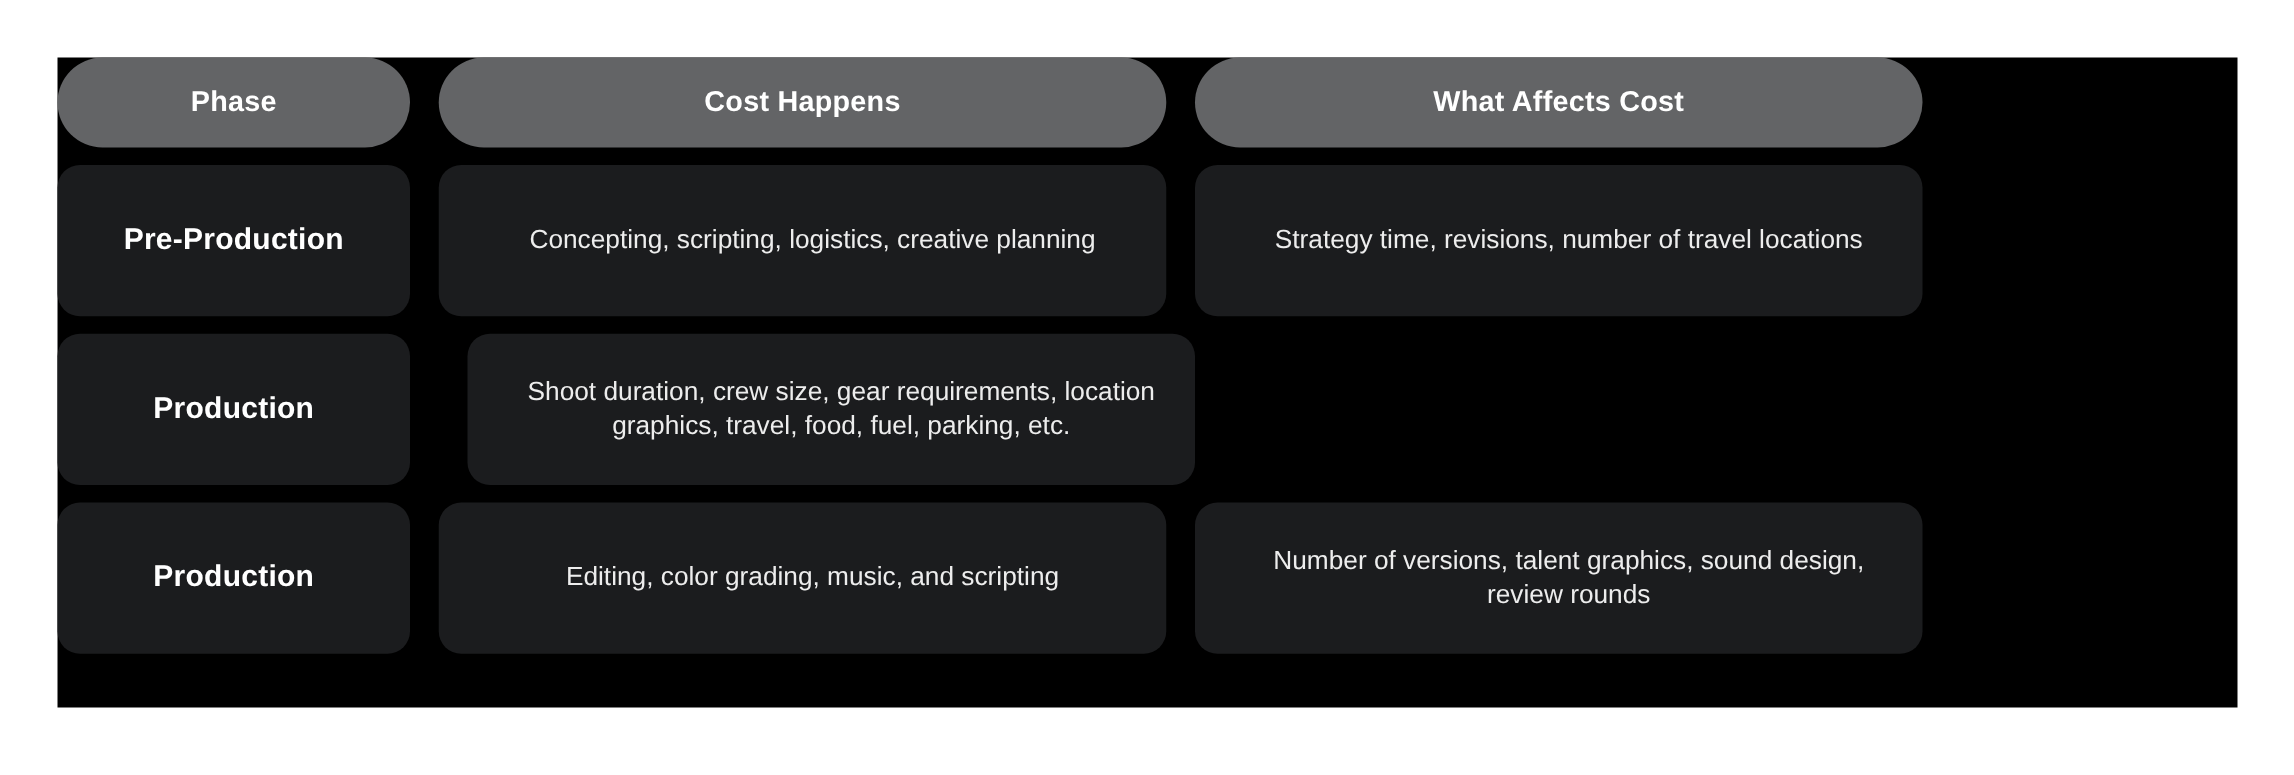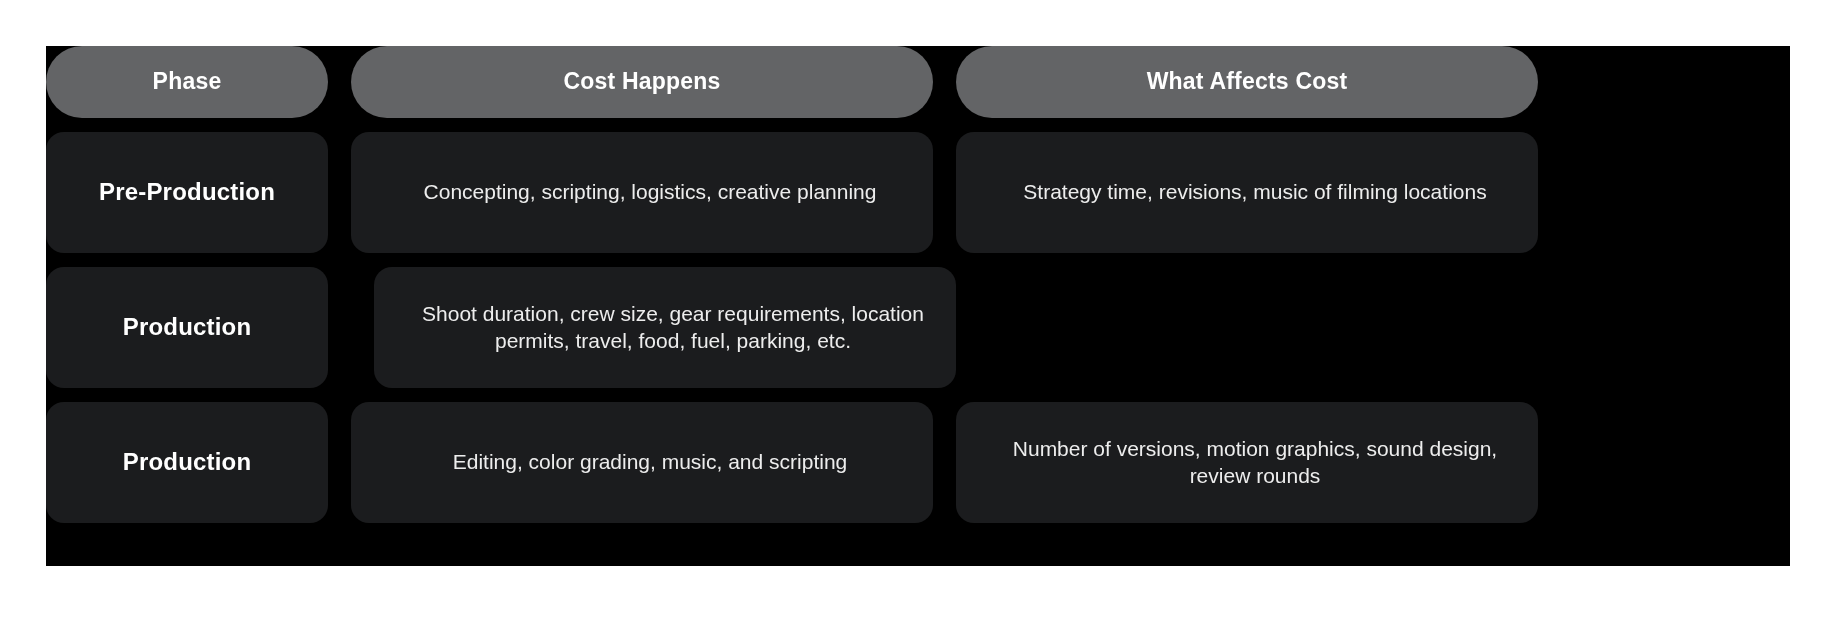--- a/index.html
+++ b/index.html
@@ -130,43 +130,43 @@
     <div class="row data-row">
       <div class="cell phase-cell col-phase">
         <span class="cell-text">Pre-Production</span>
       </div>
       <div class="gap-h"></div>
       <div class="cell body-cell col-happens">
         <span class="cell-text">Concepting, scripting, logistics, creative planning</span>
       </div>
       <div class="gap-h"></div>
       <div class="cell body-cell col-cost">
-        <span class="cell-text">Strategy time, revisions, music of filming locations</span>
+        <span class="cell-text">Strategy time, revisions, number of travel locations</span>
       </div>
     </div>
 
     <div class="row data-row">
       <div class="cell phase-cell col-phase">
         <span class="cell-text">Production</span>
       </div>
       <div class="gap-h"></div>
       <div class="gap-h"></div>
       <div class="cell body-cell col-cost">
-        <span class="cell-text">Shoot duration, crew size, gear requirements, location permits, travel, food, fuel, parking, etc.</span>
+        <span class="cell-text">Shoot duration, crew size, gear requirements, location graphics, travel, food, fuel, parking, etc.</span>
       </div>
     </div>
 
     <div class="row data-row">
       <div class="cell phase-cell col-phase">
         <span class="cell-text">Production</span>
       </div>
       <div class="gap-h"></div>
       <div class="cell body-cell col-happens">
         <span class="cell-text">Editing, color grading, music, and scripting</span>
       </div>
       <div class="gap-h"></div>
       <div class="cell body-cell col-cost">
-        <span class="cell-text">Number of versions, motion graphics, sound design, review rounds</span>
+        <span class="cell-text">Number of versions, talent graphics, sound design, review rounds</span>
       </div>
     </div>
 
   </div>
 </div>
 
 </body></html>

